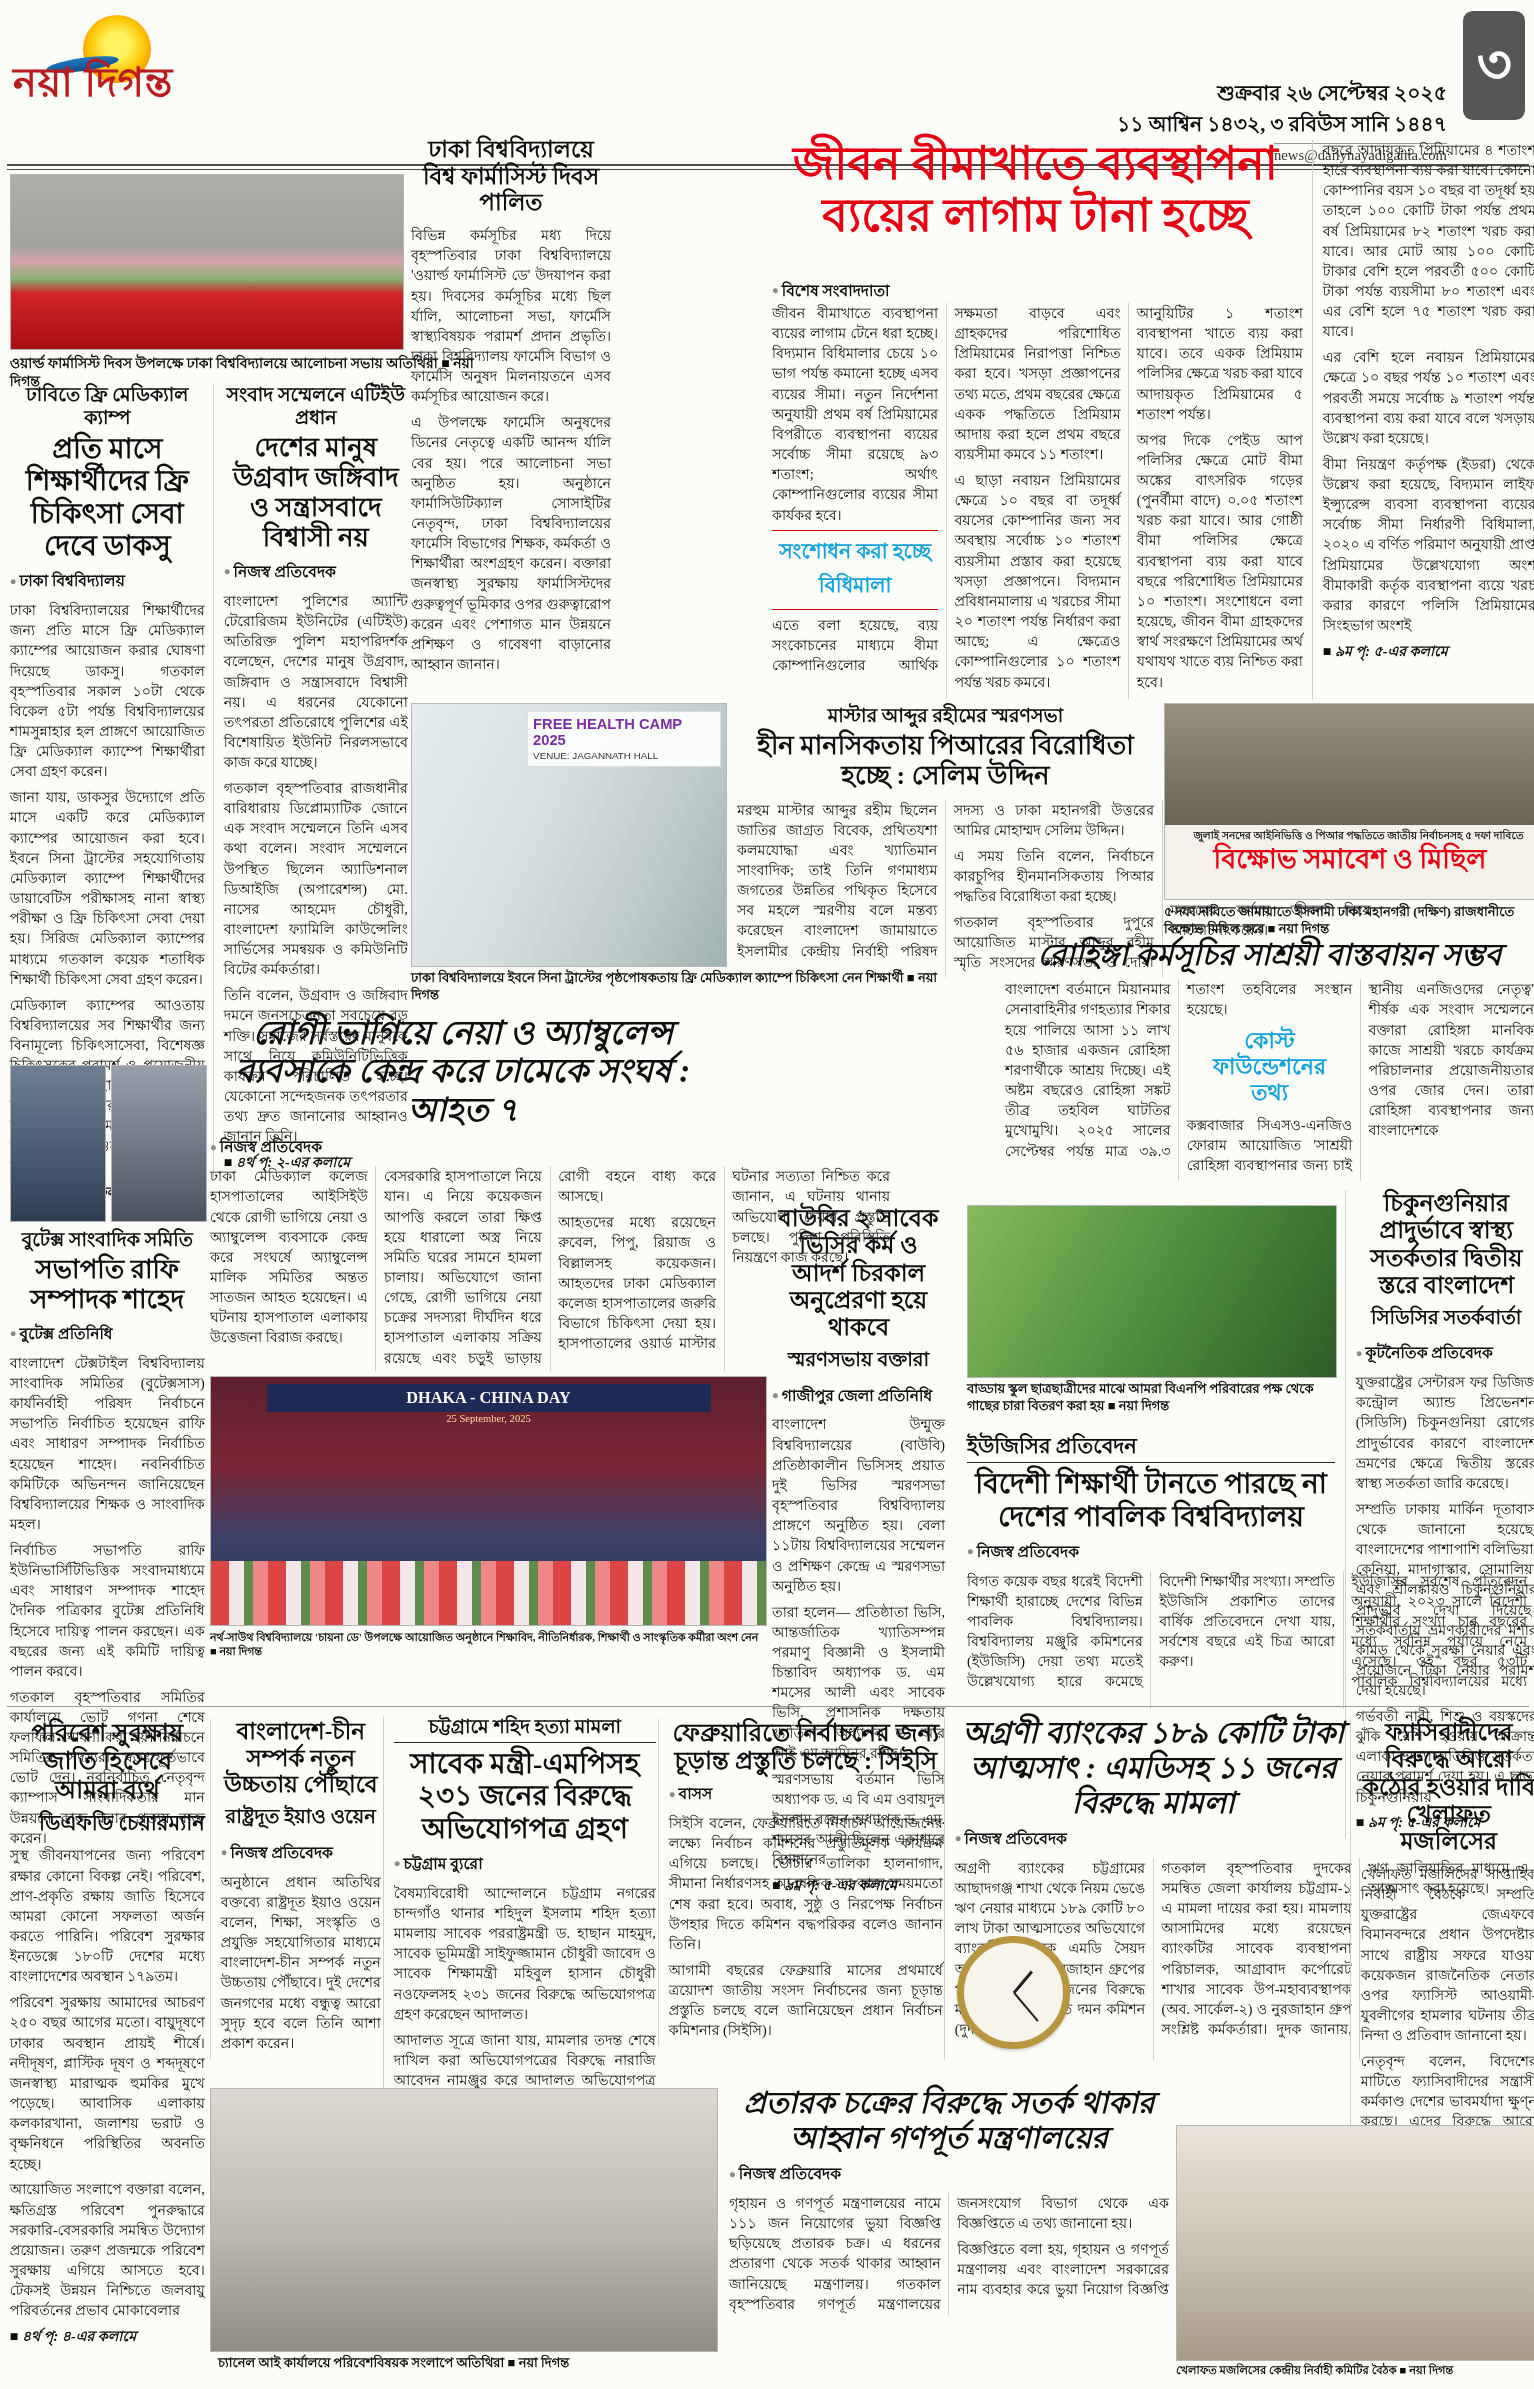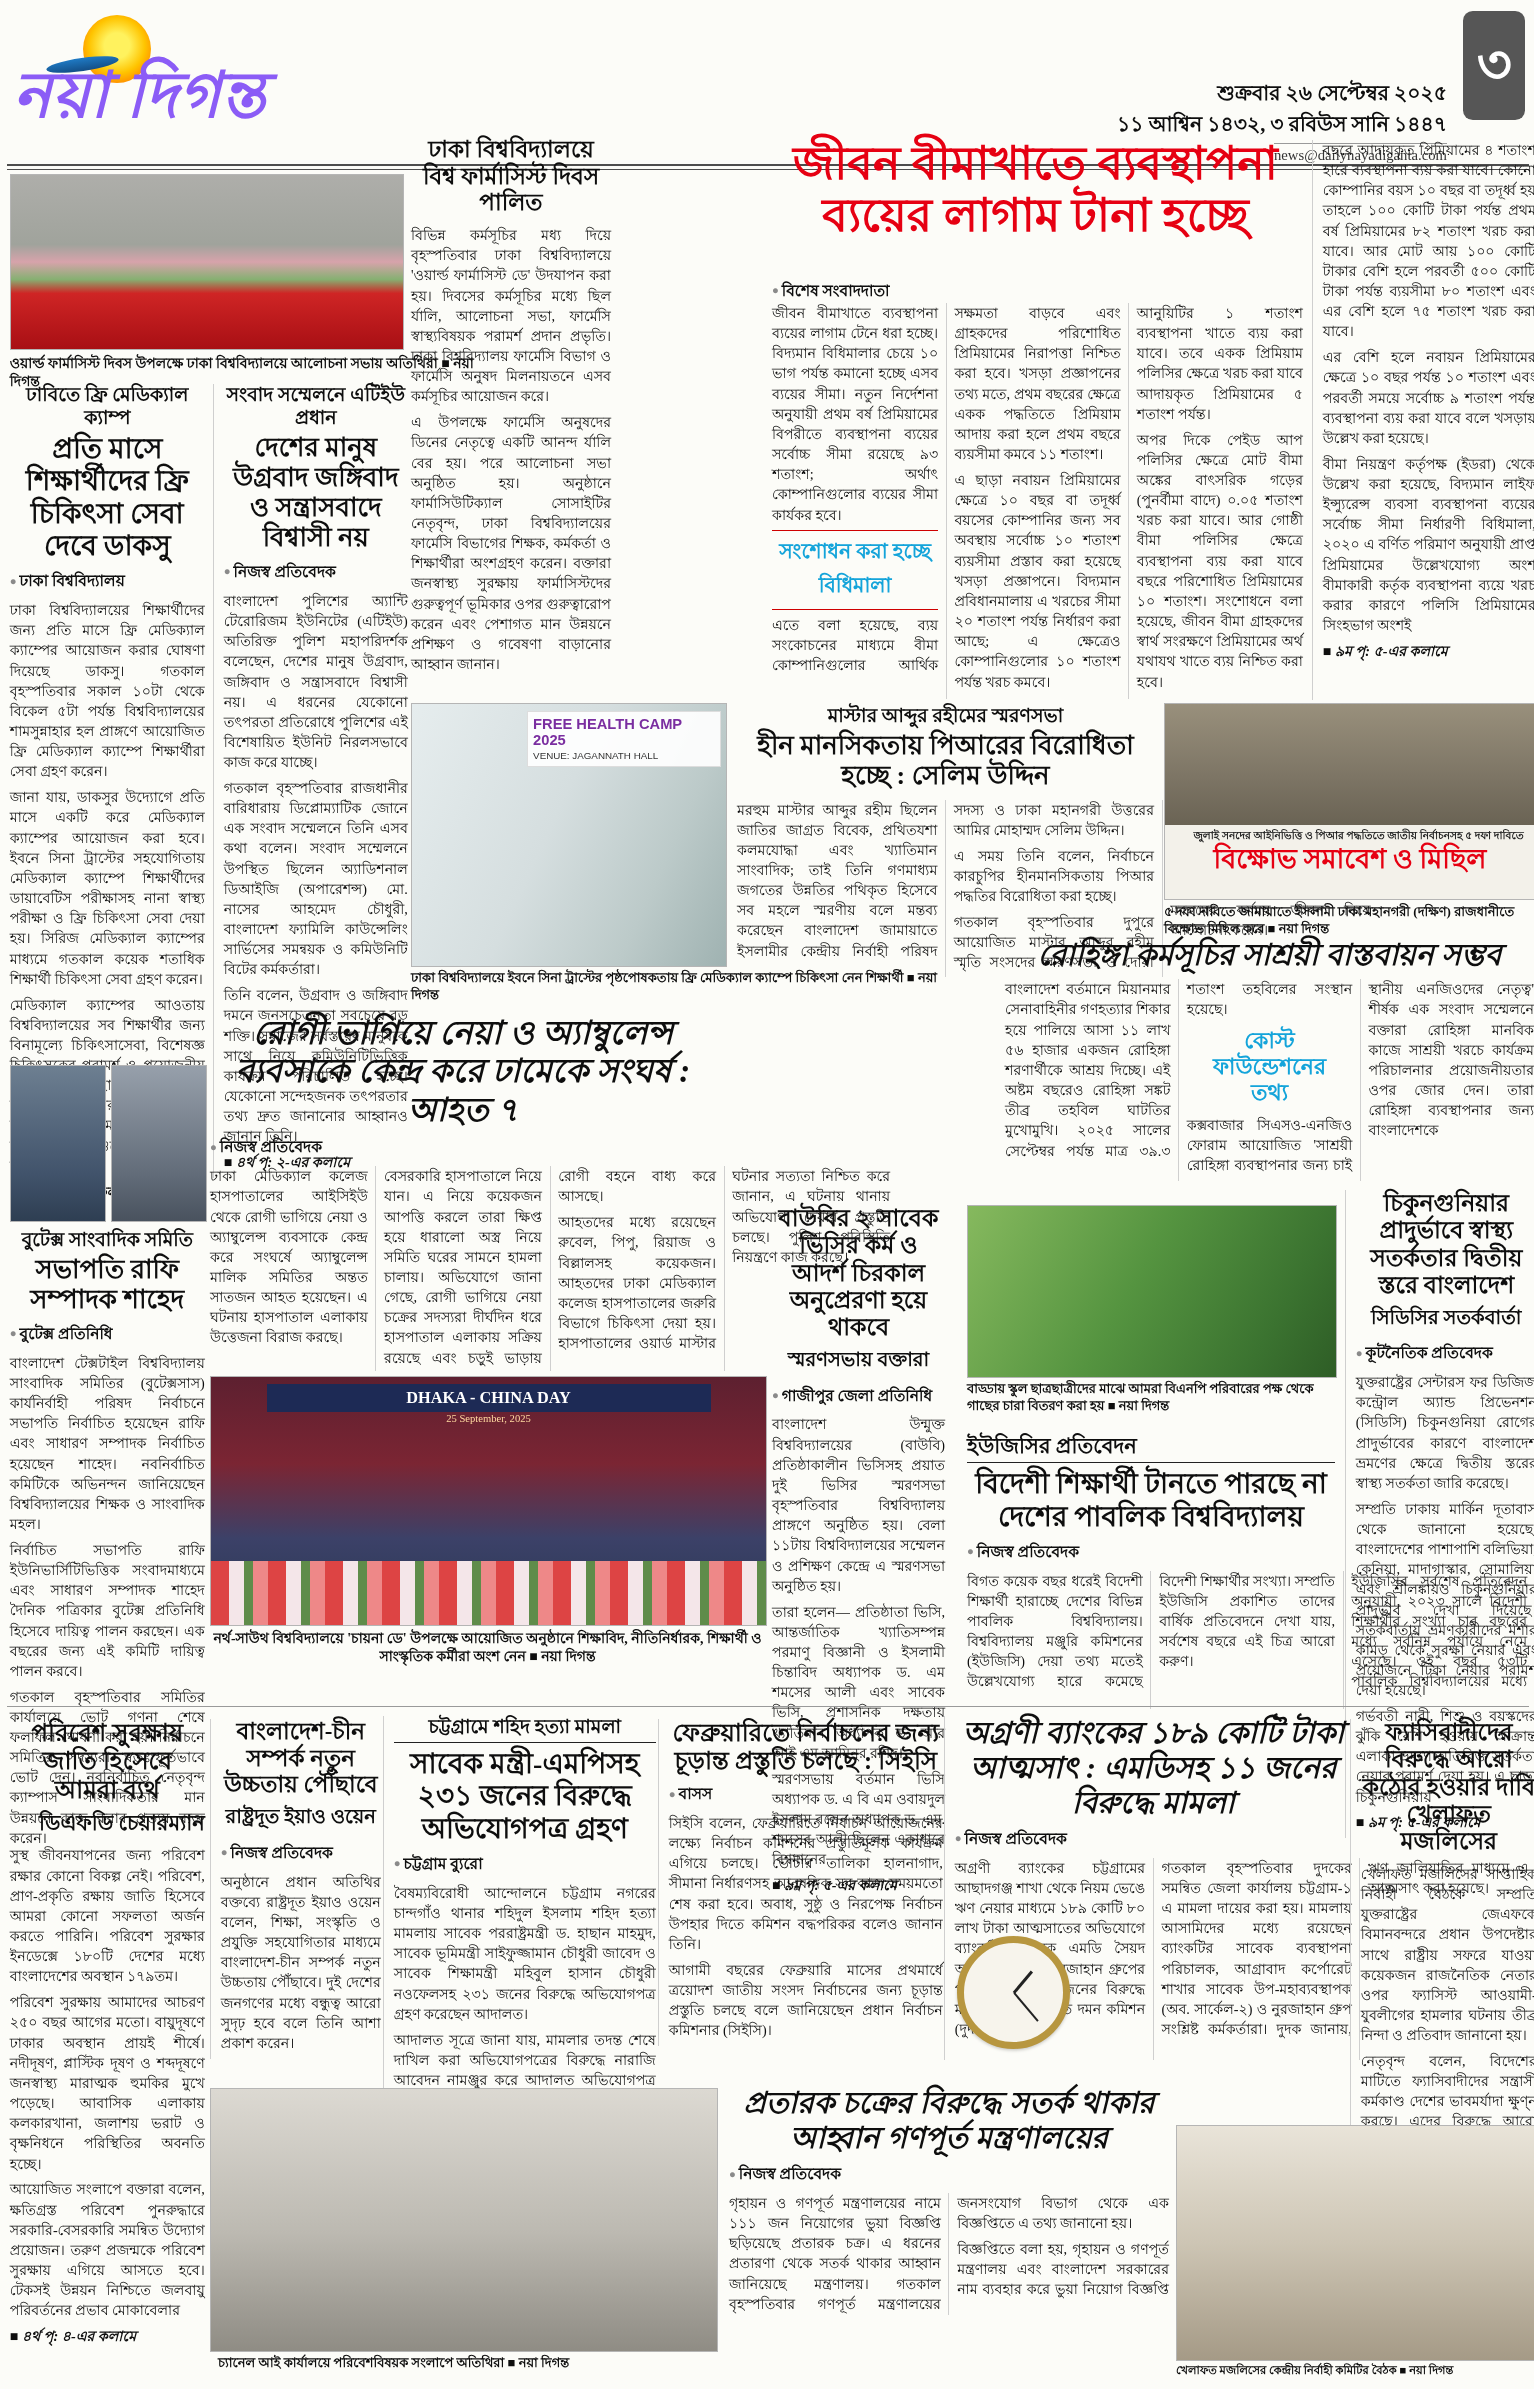--- a/index.html
+++ b/index.html
@@ -5,22 +5,22 @@
   html,body{margin:0;padding:0;background:#e9e9e9;}
   .page{position:relative;width:1535px;height:2389px;background:#fcfcf8;margin:0 auto;
         font-family:"Liberation Serif","DejaVu Serif",serif;color:#0e0e0e;overflow:hidden;}
   .abs{position:absolute;}
   
   .logo-wrap{position:absolute;left:13px;top:8.1px;width:269px;height:151px;}
   .logo-sun{position:absolute;left:70px;top:6.5px;width:68px;height:68px;border-radius:50%;
             background:radial-gradient(circle at 50% 45%, #fff25e 25%, #ffc400 55%, #ff7a00 85%);}
   .logo-wave{position:absolute;left:33px;top:50px;width:73px;height:13px;border-radius:50%;
              background:linear-gradient(#1f7ac4,#134e86);transform:rotate(-8deg);}
-  .logo-text{position:absolute;left:0px;top:54px;width:269px;font-size:64px;font-weight:bold;
-             color:#8b5cf6;letter-spacing:0.8px;line-height:1.05;font-style:italic;}
+  .logo-text{position:absolute;left:0px;top:54px;width:269px;font-size:40px;font-weight:bold;
+             color:#b91c1c;letter-spacing:0.8px;line-height:1.05;}
   .dateinfo{position:absolute;right:88px;top:78px;width:456px;text-align:right;}
   .dateinfo .d1,.dateinfo .d2{font-size:20.4px;font-weight:bold;line-height:1.5;}
   .dateinfo .em{font-size:14.7px;color:#333;border-top:0.8px solid #9a9a9a;display:inline-block;
                 padding-top:3.3px;margin-top:3.3px;}
   .pagebox{position:absolute;right:9.8px;top:11.4px;width:62px;height:109px;background:#565656;
            border-radius:9.8px;color:#fff;font-size:54px;font-weight:bold;text-align:center;line-height:109px;}
   .rule-double{position:absolute;left:6.5px;top:164px;width:1522px;height:3.3px;
                border-top:2.4px solid #4d4d4d;border-bottom:0.8px solid #4d4d4d;}
   .rule-mid{position:absolute;left:6.5px;top:1706px;width:1522px;border-top:0.8px solid #9a9a9a;}
   
@@ -205,21 +205,21 @@
       <p>নির্বাচিত সভাপতি রাফি ইউনিভার্সিটিভিত্তিক সংবাদমাধ্যমে এবং সাধারণ সম্পাদক শাহেদ দৈনিক পত্রিকার বুটেক্স প্রতিনিধি হিসেবে দায়িত্ব পালন করছেন। এক বছরের জন্য এই কমিটি দায়িত্ব পালন করবে।</p>
       <p>গতকাল বৃহস্পতিবার সমিতির কার্যালয়ে ভোট গণনা শেষে ফলাফল ঘোষণা করা হয়। নির্বাচনে সমিতির সদস্যরা স্বতঃস্ফূর্তভাবে ভোট দেন। নবনির্বাচিত নেতৃবৃন্দ ক্যাম্পাস সাংবাদিকতার মান উন্নয়নে কাজ করার প্রত্যয় ব্যক্ত করেন।</p>
     </div>
   </div>
 
   <div class="photo ph-china" style="left:210px;top:1376px;width:555px;height:248px;">
     <div class="china-banner">DHAKA - CHINA DAY</div>
     <div class="china-sub">25 September, 2025</div>
     <div class="china-flowers"></div>
   </div>
-  <div class="abs caption" style="left:210px;top:1630px;width:555px;font-size:14px;text-align:center;">নর্থ-সাউথ বিশ্ববিদ্যালয়ে 'চায়না ডে' উপলক্ষে আয়োজিত অনুষ্ঠানে শিক্ষাবিদ, নীতিনির্ধারক, শিক্ষার্থী ও সাংস্কৃতিক কর্মীরা অংশ নেন ■ নয়া দিগন্ত</div>
+  <div class="abs caption" style="left:210px;top:1630px;width:555px;font-size:11px;">নর্থ-সাউথ বিশ্ববিদ্যালয়ে 'চায়না ডে' উপলক্ষে আয়োজিত অনুষ্ঠানে শিক্ষাবিদ, নীতিনির্ধারক, শিক্ষার্থী ও সাংস্কৃতিক কর্মীরা অংশ নেন ■ নয়া দিগন্ত</div>
 
   <div class="abs" style="left:772px;top:1205px;width:173px;">
     <h2 class="headline h29">বাউবির ২ সাবেক ভিসির কর্ম ও আদর্শ চিরকাল অনুপ্রেরণা হয়ে থাকবে</h2>
     <p class="subhead">স্মরণসভায় বক্তারা</p>
     <p class="byline">গাজীপুর জেলা প্রতিনিধি</p>
     <div class="bodytext">
       <p>বাংলাদেশ উন্মুক্ত বিশ্ববিদ্যালয়ের (বাউবি) প্রতিষ্ঠাকালীন ভিসিসহ প্রয়াত দুই ভিসির স্মরণসভা বৃহস্পতিবার বিশ্ববিদ্যালয় প্রাঙ্গণে অনুষ্ঠিত হয়। বেলা ১১টায় বিশ্ববিদ্যালয়ের সম্মেলন ও প্রশিক্ষণ কেন্দ্রে এ স্মরণসভা অনুষ্ঠিত হয়।</p>
       <p>তারা হলেন— প্রতিষ্ঠাতা ভিসি, আন্তর্জাতিক খ্যাতিসম্পন্ন পরমাণু বিজ্ঞানী ও ইসলামী চিন্তাবিদ অধ্যাপক ড. এম শমসের আলী এবং সাবেক ভিসি, প্রশাসনিক দক্ষতায় খ্যাতিমান অধ্যাপক ড. আর আই এম আমিনুর রশিদ।</p>
       <p>স্মরণসভায় বর্তমান ভিসি অধ্যাপক ড. এ বি এম ওবায়দুল ইসলাম বলেন অধ্যাপক ড. এম. শমসের আলী ছিলেন একাধারে বিশ্বমানের</p>
       <p class="cont">■ ৯ম পৃ: ৫-এর কলামে</p>

